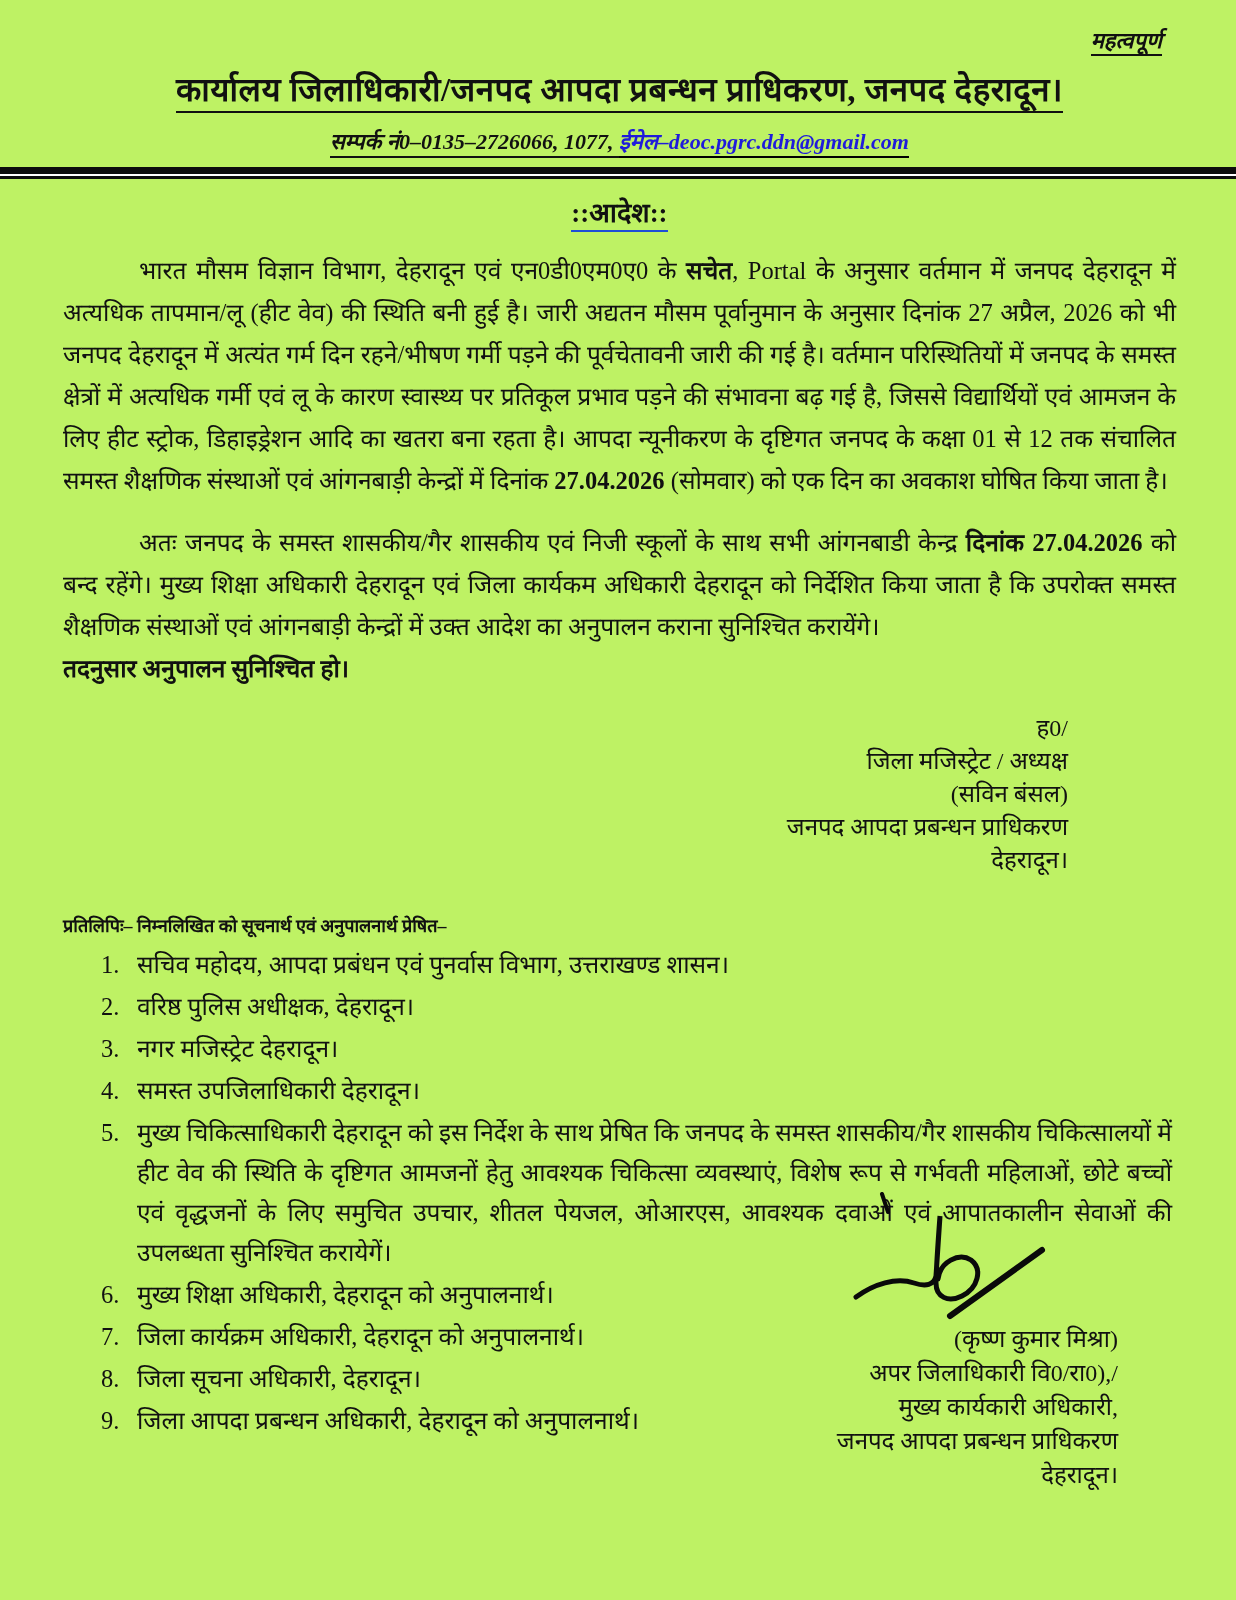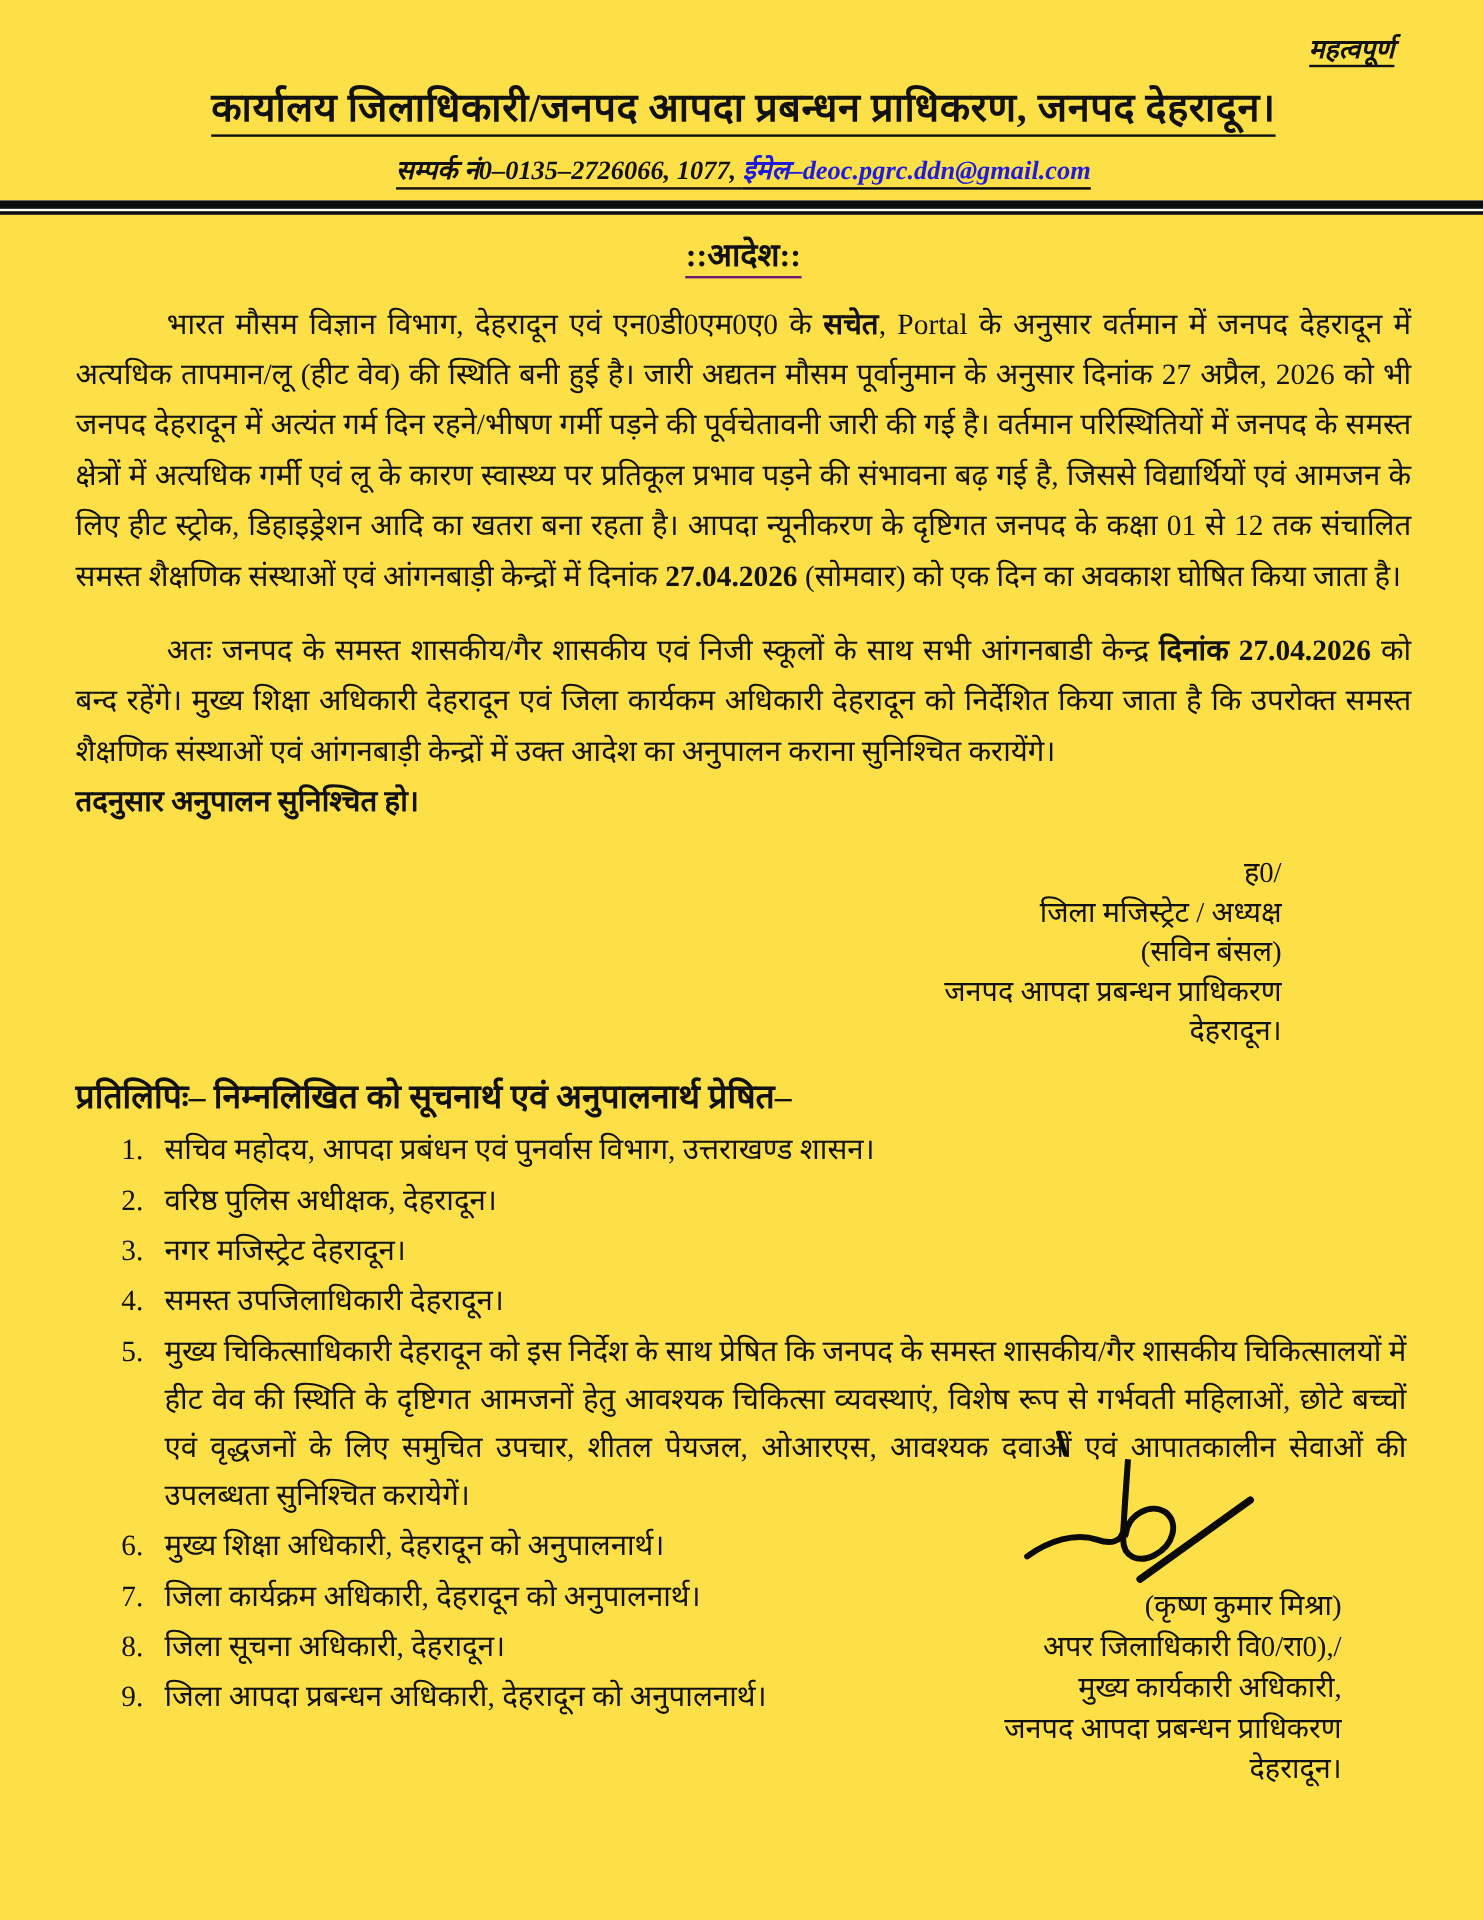--- a/index.html
+++ b/index.html
@@ -1,40 +1,40 @@
 <!DOCTYPE html>
 <html><head>
 <meta charset="utf-8">
 <style>
   html,body{margin:0;padding:0;background:#ffffff;}
   .page{
     width:1236px;height:1600px;box-sizing:border-box;position:relative;
-    background:#fde047;color:#111;overflow:hidden;
+    background:#bef264;color:#111;overflow:hidden;
     padding:24px 60px 0 63px;
     font-family:"Liberation Serif","DejaVu Serif",serif;
   }
   .important{text-align:right;font-size:22px;font-style:italic;font-weight:bold;padding-right:14px;}
   .important .u{border-bottom:2px solid #111;padding-bottom:1px;}
   .title{text-align:center;margin-top:12px;font-size:33px;font-weight:700;letter-spacing:.5px;}
   .title .u{border-bottom:2.5px solid #111;padding-bottom:3px;}
   .contact{text-align:center;margin-top:14px;font-size:22px;font-style:italic;font-weight:bold;}
   .contact .u{border-bottom:2px solid #111;padding-bottom:2px;}
   .contact .email{color:#1f1bdb;border-bottom:2px solid #000000;padding-bottom:2px;}
   .rule{margin:12px -60px 0 -63px;height:2px;background:#fff;border-top:7px solid #0d0d0d;border-bottom:3px solid #0d0d0d;}
   .ref-row{display:flex;justify-content:space-between;align-items:baseline;margin-top:14px;font-size:25px;font-weight:600;}
   .ref-row .date{padding-right:8px;}
   .order-heading{text-align:center;margin-top:14px;font-size:27px;font-weight:700;}
-  .order-heading .u{border-bottom:2px solid #701a75;padding-bottom:2px;}
+  .order-heading .u{border-bottom:2px solid #1d4ed8;padding-bottom:2px;}
   .para{font-size:24.5px;line-height:42px;text-align:justify;text-indent:76px;margin-top:20px;}
   .seg-b{font-weight:700;}
   .compliance{font-size:24.5px;line-height:42px;font-weight:700;}
   .sig-block{width:430px;text-align:right;font-size:24px;line-height:33px;font-family:Liberation Serif, serif;}
   .sig1{margin:22px 108px 0 auto;}
   .sig-line{white-space:nowrap;}
-  .copies-heading{margin-top:16px;font-size:28px;font-weight:600;}
+  .copies-heading{margin-top:36px;font-size:18px;font-weight:600;}
   .copy-list{margin-top:8px;}
   .copy-item{display:flex;font-size:24.5px;line-height:40px;padding-left:38px;margin-top:2px;}
   .copy-item .num{flex:0 0 36px;}
   .copy-item .txt{flex:1;padding-right:6px;text-align:justify;}
   .copy-item:nth-child(5) .txt{padding-right:4px;}
   .sig2{position:absolute;right:118px;top:1322px;line-height:34px;}
   .signature-mark{position:absolute;left:852px;top:1192px;width:200px;height:130px;}
 </style>
 </head>
 <body>

